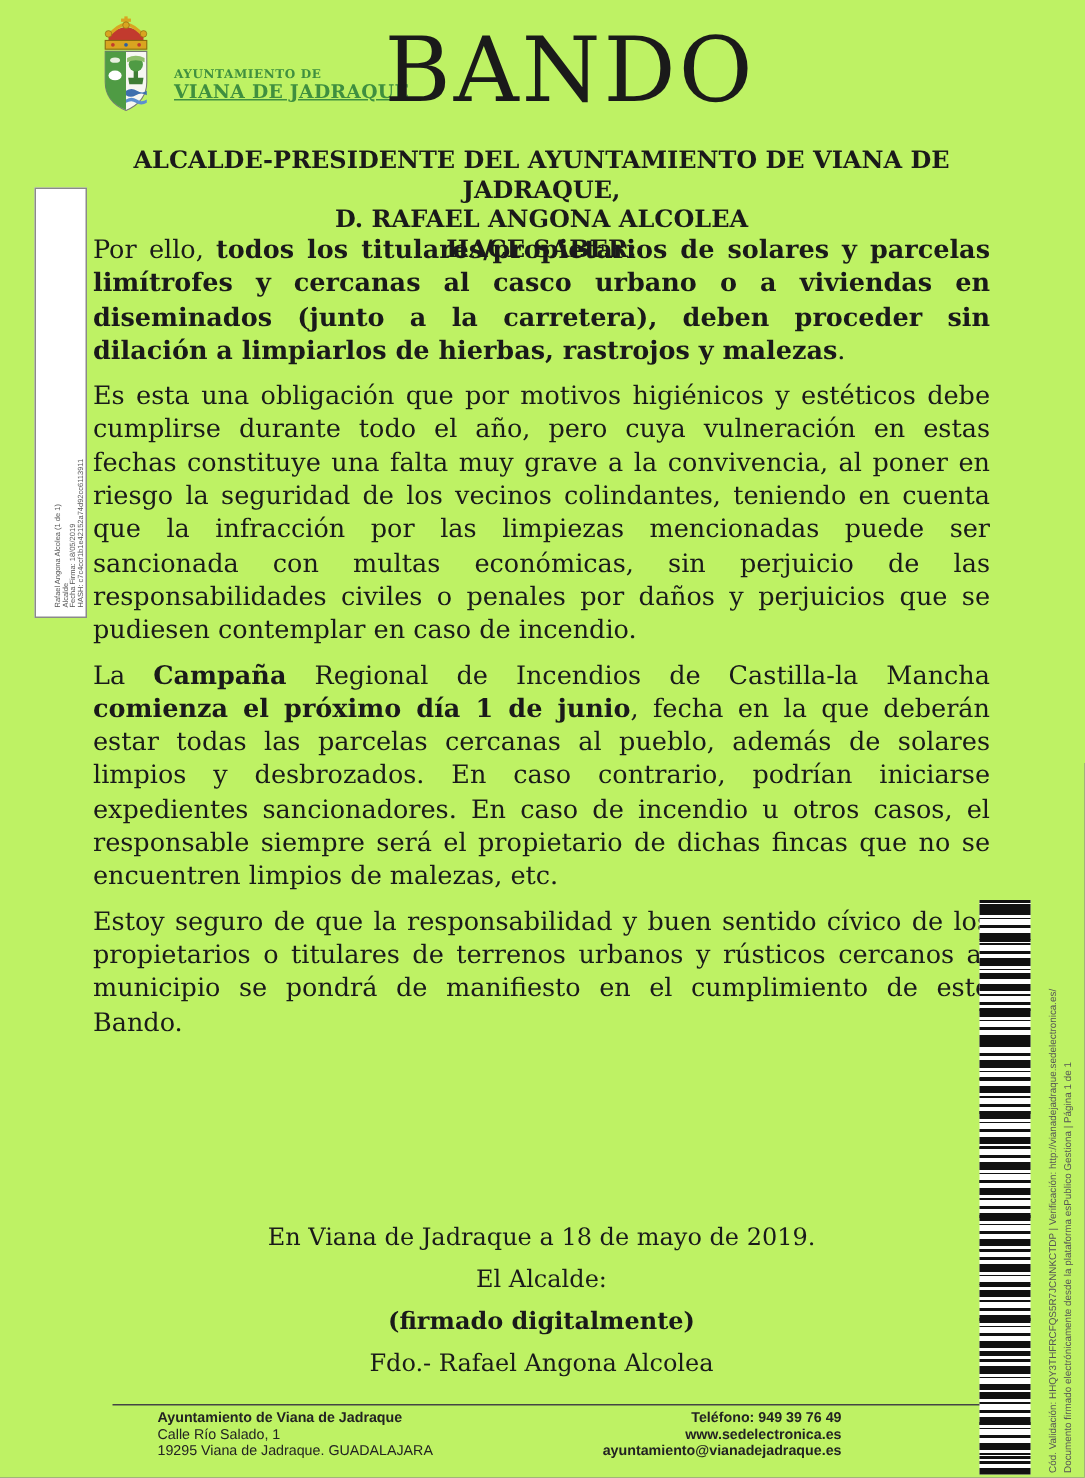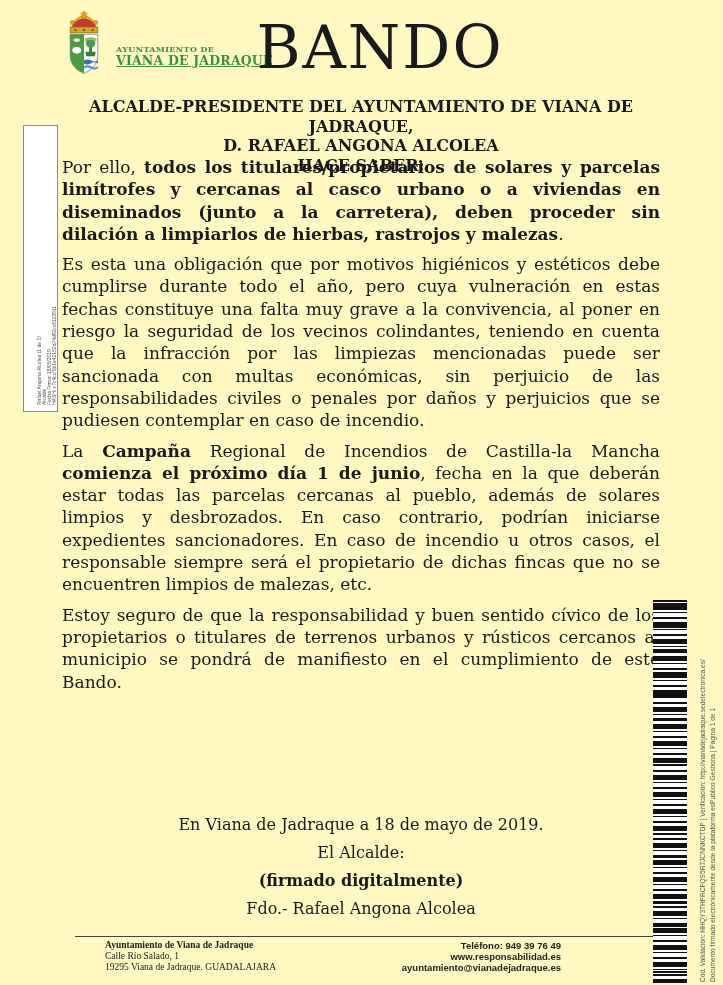--- a/index.html
+++ b/index.html
@@ -1,19 +1,19 @@
 <!DOCTYPE html>
 <html><head>
 <meta charset="utf-8">
 <style>
   * { margin:0; padding:0; box-sizing:border-box; }
   html,body { background:#888; }
   #page {
     position:relative; width:723px; height:985px; margin:0 auto;
-    background:#fef9c3; overflow:hidden;
+    background:#bef264; overflow:hidden;
     font-family:"DejaVu Serif", serif; color:#1a1a1a;
   }
   
   .logo { position:absolute; left:60px; top:8px; width:230px; height:70px; display:flex; align-items:center; }
   .crest { width:48px; height:70px; flex:0 0 auto; }
   .logo-text { margin-left:8px; margin-top:26px; color:#3f8f3f; line-height:1.05; }
   .logo-line1 { font-size:8px; font-weight:bold; letter-spacing:.4px; }
   .logo-line2 { font-size:12.5px; font-weight:bold; letter-spacing:.2px;text-decoration:underline; }
   
   .bando { position:absolute; left:180px; top:12px; width:400px; text-align:center;
@@ -24,21 +24,21 @@
   .body-col { position:absolute; left:62px; top:156px; width:598px; }
   .body-col p { font-size:17px; line-height:22.3px; text-align:justify; margin-bottom:8px; }
   
   .sig { position:absolute; left:62px; top:815px; width:598px; text-align:center; font-size:16px; }
   .sig div { margin-bottom:9px; }
   .sig .bold { font-weight:bold; }
   
   .footer-rule { position:absolute; left:75px; top:936px; width:583px; height:1px; background:#444; }
   .footer { position:absolute; left:75px; top:940px; width:486px; display:flex; justify-content:space-between;
             font-family:"Liberation Sans", sans-serif; font-size:9.5px; line-height:11px; color:#222; }
-  .footer .left { padding-left:30px;font-family:Liberation Serif, serif; }
+  .footer .left { padding-left:30px; }
   .footer .right { text-align:right;font-weight:bold; }
   .footer .org { font-weight:bold; }
   
   .sign-box { position:absolute; left:23px; top:125px; width:35px; height:287px; border:1px solid #8a8a8a; background:#fff; }
   .rot { position:absolute; transform:rotate(-90deg); transform-origin:0 0;
          font-family:"Liberation Sans", sans-serif; color:#555; white-space:nowrap; }
   .left-stamp { left:37px; top:405px; width:235px; font-size:5px; line-height:5px; }
   
   .right-margin { left:698px; top:982px; width:434px; font-size:6.6px; line-height:9.5px; color:#555; }
   
@@ -109,21 +109,21 @@
 
   <div class="footer-rule"></div>
   <div class="footer">
     <div class="left">
       <div class="org">Ayuntamiento de Viana de Jadraque</div>
       <div>Calle Río Salado, 1</div>
       <div>19295 Viana de Jadraque. GUADALAJARA</div>
     </div>
     <div class="right">
       <div>Teléfono: 949 39 76 49</div>
-      <div>www.responsabilidad.es</div>
+      <div>www.sedelectronica.es</div>
       <div>ayuntamiento@vianadejadraque.es</div>
     </div>
   </div>
 
   <div class="sign-box"></div>
   <div class="rot left-stamp">
     <div>Rafael Angona Alcolea (1 de 1)</div>
     <div>Alcalde</div>
     <div>Fecha Firma: 18/05/2019</div>
     <div>HASH: c7c4ccf1b1e42152a74d92cc6113911</div>

